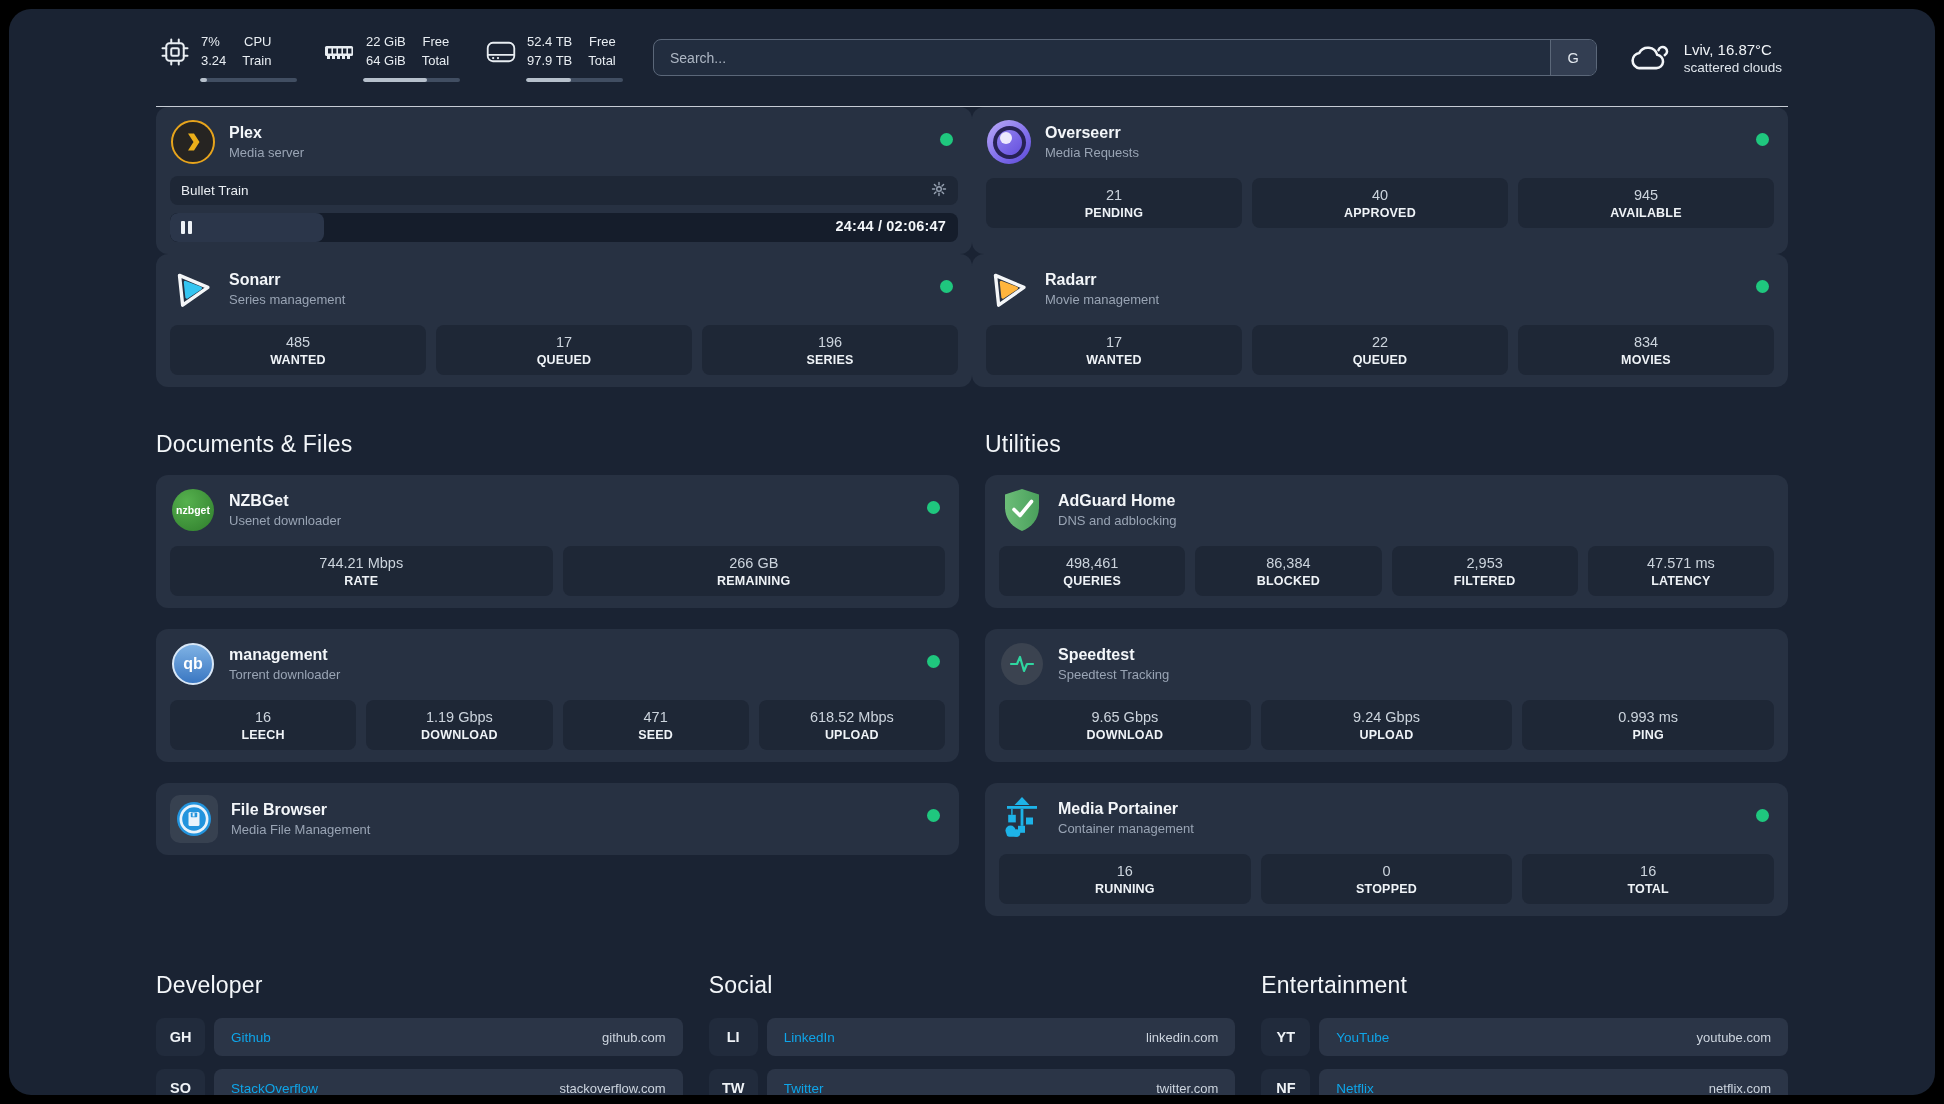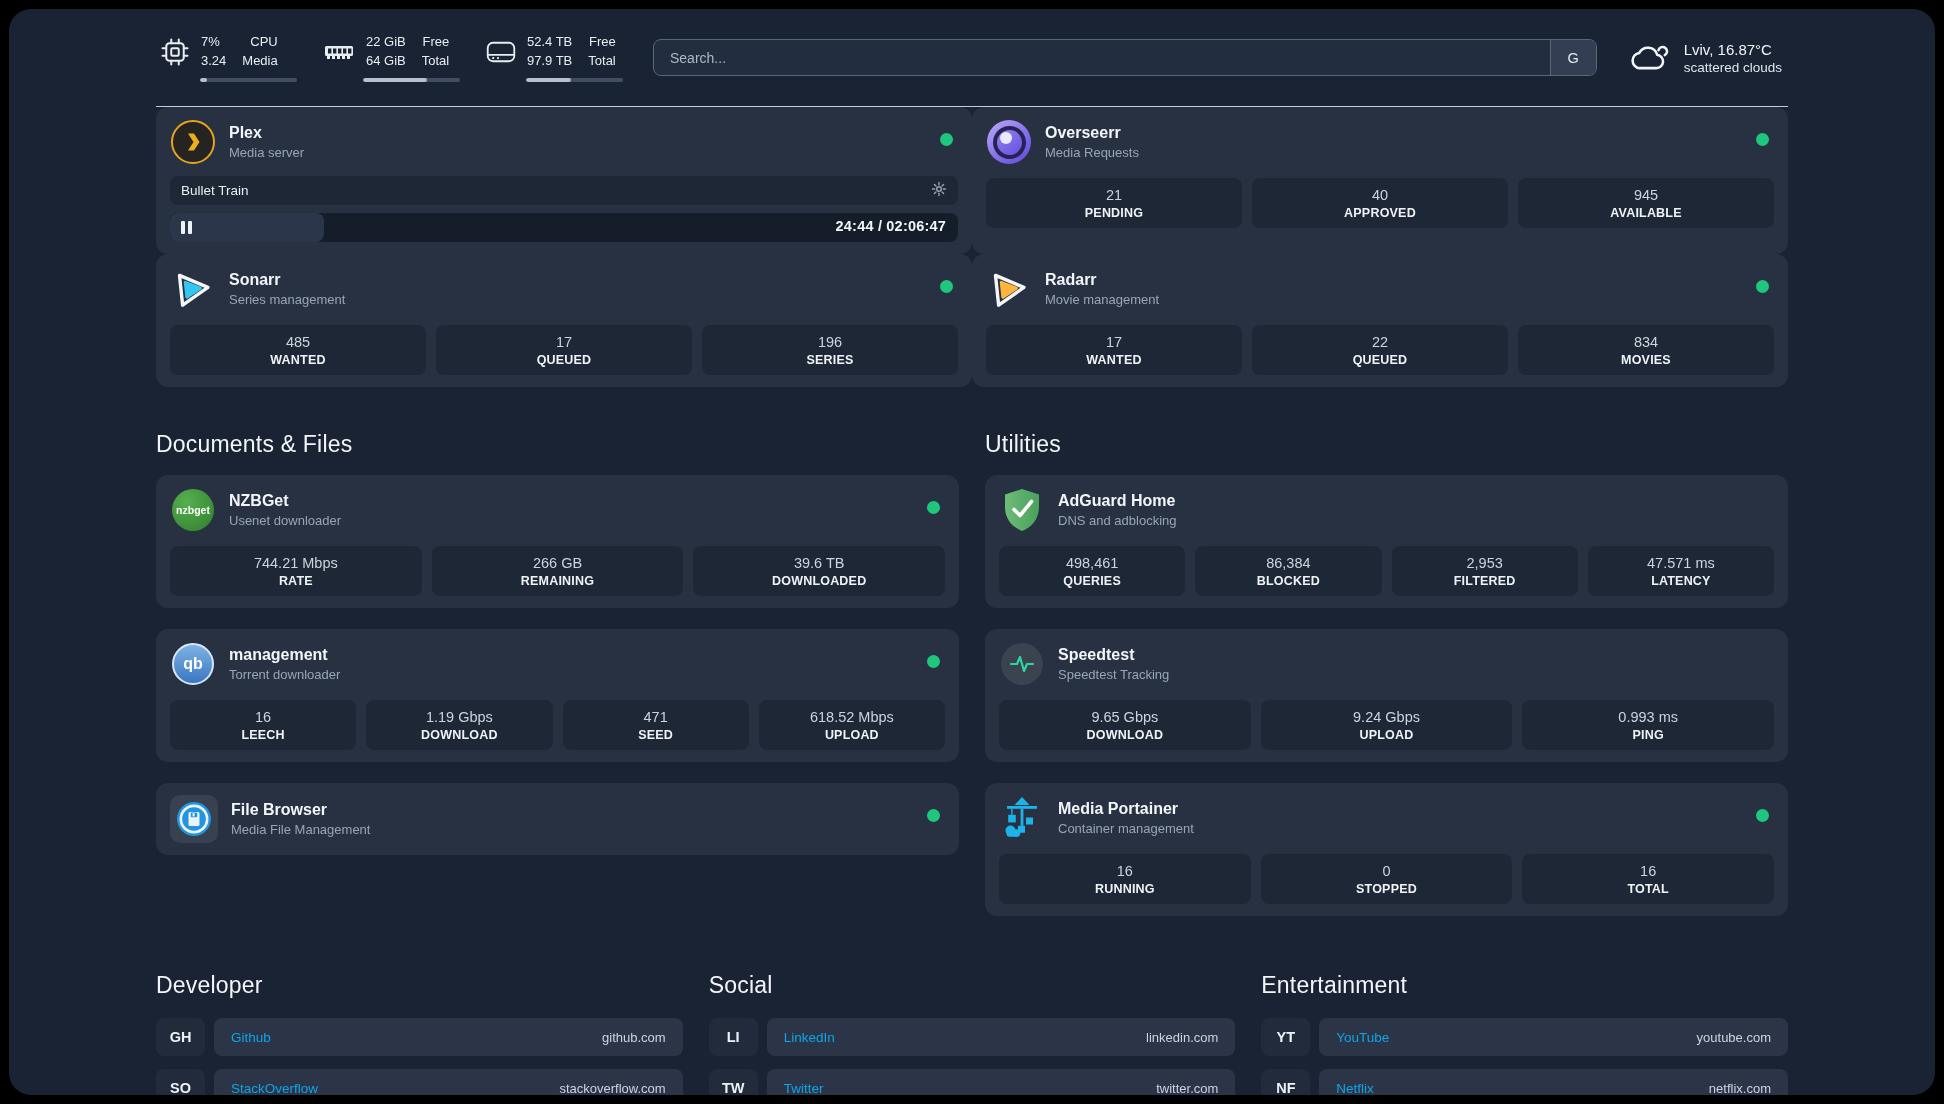--- a/index.html
+++ b/index.html
@@ -103,21 +103,21 @@
               <path d="M9 2v3M15 2v3M9 19v3M15 19v3M2 9h3M2 15h3M19 9h3M19 15h3"></path>
             </svg>
           </span>
           <span class="systext">
             <span class="syscol val">
               <div>7%</div>
               <div>3.24</div>
             </span>
             <span class="syscol lbl">
               <div>CPU</div>
-              <div>Media</div>
+              <div>Train</div>
             </span>
           </span>
         </div>
         <div class="sysbar">
                 <div class="fill" style="width: 7%;"></div>
               </div>
       </div>
 
       <div class="sysitem">
         <div class="sysrow">
@@ -354,24 +354,20 @@
           <span class="dot" style="background-color: rgb(31, 199, 126);"></span>
           <div class="stats">
             <div class="stat">
               <div class="stat-value">744.21 Mbps</div>
               <div class="stat-label">RATE</div>
             </div>
             <div class="stat">
               <div class="stat-value">266 GB</div>
               <div class="stat-label">REMAINING</div>
             </div>
-            <div class="stat">
-              <div class="stat-value">39.6 TB</div>
-              <div class="stat-label">DOWNLOADED</div>
-            </div>
           </div>
         </div>
 
         <div class="card">
           <div class="card-head">
             <span class="app-icon">
               <span class="icon-qb">qb</span>
             </span>
             <span class="head-text">
               <div class="app-title">management</div>

